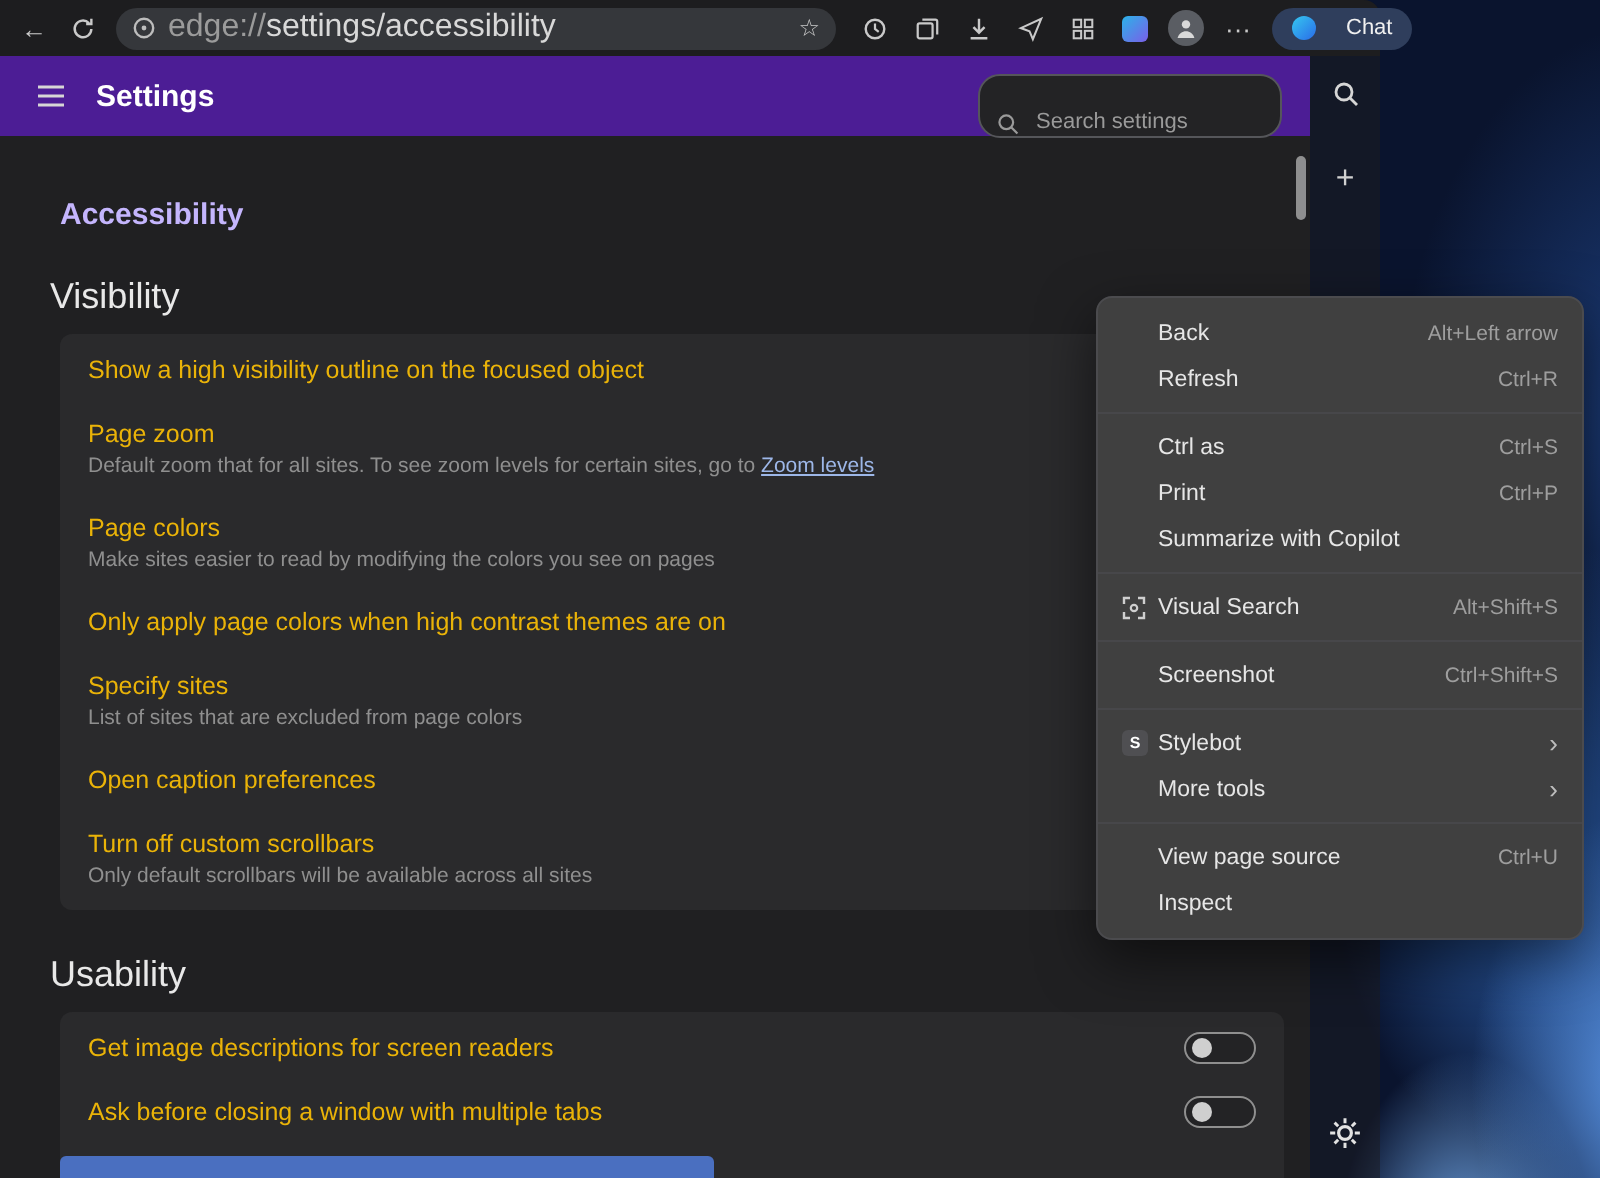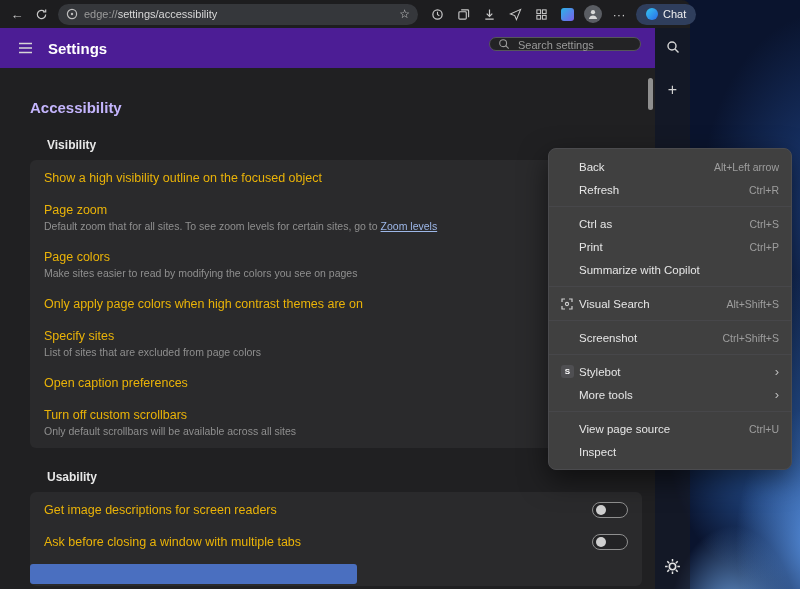--- a/index.html
+++ b/index.html
@@ -11,41 +11,41 @@
       radial-gradient(140px 220px at 115% 92%, #5d9bf0 0%, rgba(93,155,240,0) 62%),
       radial-gradient(170px 260px at 78% 72%, #2f66b8 0%, rgba(47,102,184,0) 60%),
       radial-gradient(200px 300px at 120% 35%, #1d3f7e 0%, rgba(29,63,126,0) 65%),
       radial-gradient(120px 200px at 55% 108%, #79b2f5 0%, rgba(121,178,245,0) 55%);}
 
   
   .chrome{position:absolute;top:0;left:0;width:690px;height:28px;background:#1d1d1f;display:flex;align-items:center;gap:2px;
     padding:0 6px;box-sizing:border-box;border-top-right-radius:8px;z-index:5}
   .icon-btn{display:flex;align-items:center;justify-content:center;width:22px;height:22px;border-radius:4px;color:#c9c9c9;font-size:13px;flex:0 0 auto}
   .addr{display:flex;align-items:center;gap:6px;height:21px;background:#35373b;border-radius:11px;padding:0 8px;width:360px;box-sizing:border-box;flex:0 0 auto;margin:0 4px}
-  .url{font-size:11px;color:#d8d8d8;white-space:nowrap;overflow:hidden;flex:1}
+  .url{font-size:16px;color:#d8d8d8;white-space:nowrap;overflow:hidden;flex:1}
   .url .scheme{color:#9b9b9b}
   .addr-star{color:#c9c9c9;font-size:12px}
   .tb-icons{display:flex;align-items:center;gap:4px;margin-left:2px}
   .avatar{width:18px;height:18px;border-radius:50%;background:#5a5d63;display:flex;align-items:center;justify-content:center;overflow:hidden}
-  .chat-btn{display:flex;align-items:center;gap:5px;height:21px;border-radius:11px;background:#2f3e5c;padding:0 10px;margin-left:4px;flex:0 0 auto}
+  .chat-btn{display:flex;align-items:center;gap:15px;height:21px;border-radius:11px;background:#2f3e5c;padding:0 10px;margin-left:4px;flex:0 0 auto}
   .chat-ic{width:12px;height:12px;border-radius:50%;background:linear-gradient(135deg,#35c8f0,#2a6be8)}
   .chat-label{font-size:11px;color:#f0f0f0}
 
   
   .app-header{position:absolute;top:28px;left:0;width:655px;height:40px;background:#4c1d95;display:flex;align-items:center;padding:0 14px;box-sizing:border-box;z-index:4}
   .hamburger{margin-right:12px}
   .app-title{font-size:15px;font-weight:bold;color:#ffffff}
-  .search-pill{position:absolute;right:14px;top:9px;width:152px;height:14px;border:1px solid #55565a;background:#232325;border-radius:11px;display:flex;align-items:flex-start;gap:6px;padding:0 8px;box-sizing:border-box}
+  .search-pill{position:absolute;right:14px;top:9px;width:152px;height:32px;border:1px solid #55565a;background:#232325;border-radius:11px;display:flex;align-items:flex-end;gap:6px;padding:0 8px;box-sizing:border-box}
   .search-input{border:0;background:transparent;outline:none;color:#d0d0d0;font-size:11px;width:100%;font-family:"Liberation Sans",sans-serif}
   .search-input::placeholder{color:#9a9a9a}
 
   
   .content{position:absolute;top:68px;left:0;width:655px;height:521px;background:#202022;overflow:hidden;z-index:3}
   .page-title{margin:31px 0 0 30px;font-size:15px;font-weight:bold;color:#c4b5fd}
-  .section-label{margin:22px 0 0 47px;font-size:12px;font-weight:bold;color:#e8e8e8}
+  .section-label{margin:22px 0 0 25px;font-size:18px;font-weight:normal;color:#e8e8e8}
   .card{margin:8px 0 0 30px;width:612px;background:#2a2a2c;border-radius:6px;box-sizing:border-box;padding:2px 0}
   .row{position:relative;padding:9px 14px}
   .row-title{font-size:12.5px;color:#eab308}
   .row-sub{margin-top:3px;font-size:10.5px;color:#8f8f8f}
   .row-sub a{color:#9db7e8}
   .toggle{position:absolute;right:14px;top:50%;transform:translateY(-50%);width:36px;height:16px;border:1px solid #8f8f8f;border-radius:9px;box-sizing:border-box;background:#232325}
   .knob{position:absolute;left:3px;top:2px;width:10px;height:10px;border-radius:50%;background:#cfcfcf}
   .focus-bar{margin-top:6px;width:327px;height:20px;background:#4a6fc0;border-radius:3px}
 
   

